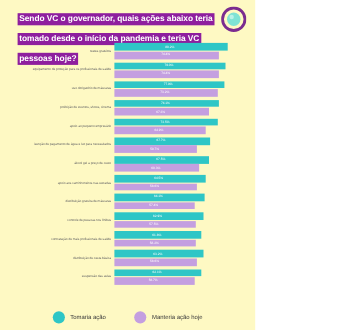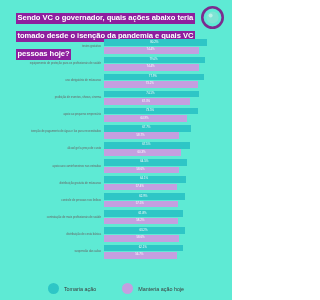--- a/index.html
+++ b/index.html
@@ -7,21 +7,21 @@
     background: #ffffff;
   }
   body {
     width: 232px; height: 300px;
     font-family: "Liberation Sans", sans-serif;
     overflow: hidden;
   }
   #slide {
     position: relative;
     width: 232px; height: 300px;
-    background: #5eead4;
+    background: #fef9c3;
     box-sizing: border-box;
     overflow: hidden;
   }
   
   #title-block {
     position: absolute;
     left: 16px; top: 6px;
     width: 150px;
   }
   #title-block .tline {
@@ -124,21 +124,21 @@
     white-space: nowrap;
   }
 </style>
 </head>
 <body>
 
 <div id="slide">
 
   <div id="title-block">
     <div><span class="tline">Sendo VC o governador,  quais ações abaixo teria</span></div>
-    <div><span class="tline">tomado desde o isenção da pandemia e quais VC</span></div>
+    <div><span class="tline">tomado desde o início da pandemia e teria VC</span></div>
     <div><span class="tline">pessoas hoje?</span></div>
   </div>
 
   <div id="logo">
     <svg width="23" height="23" viewBox="0 0 23 23" xmlns="http://www.w3.org/2000/svg">
       <circle cx="11.5" cy="11.5" r="10.2" fill="none" stroke="#7b2c8f" stroke-width="2.6"></circle>
       <circle cx="11.5" cy="11.5" r="6.1" fill="#7fe3d4"></circle>
       <circle cx="9.6" cy="9.4" r="2.0" fill="#b9f2e8"></circle>
     </svg>
   </div>

